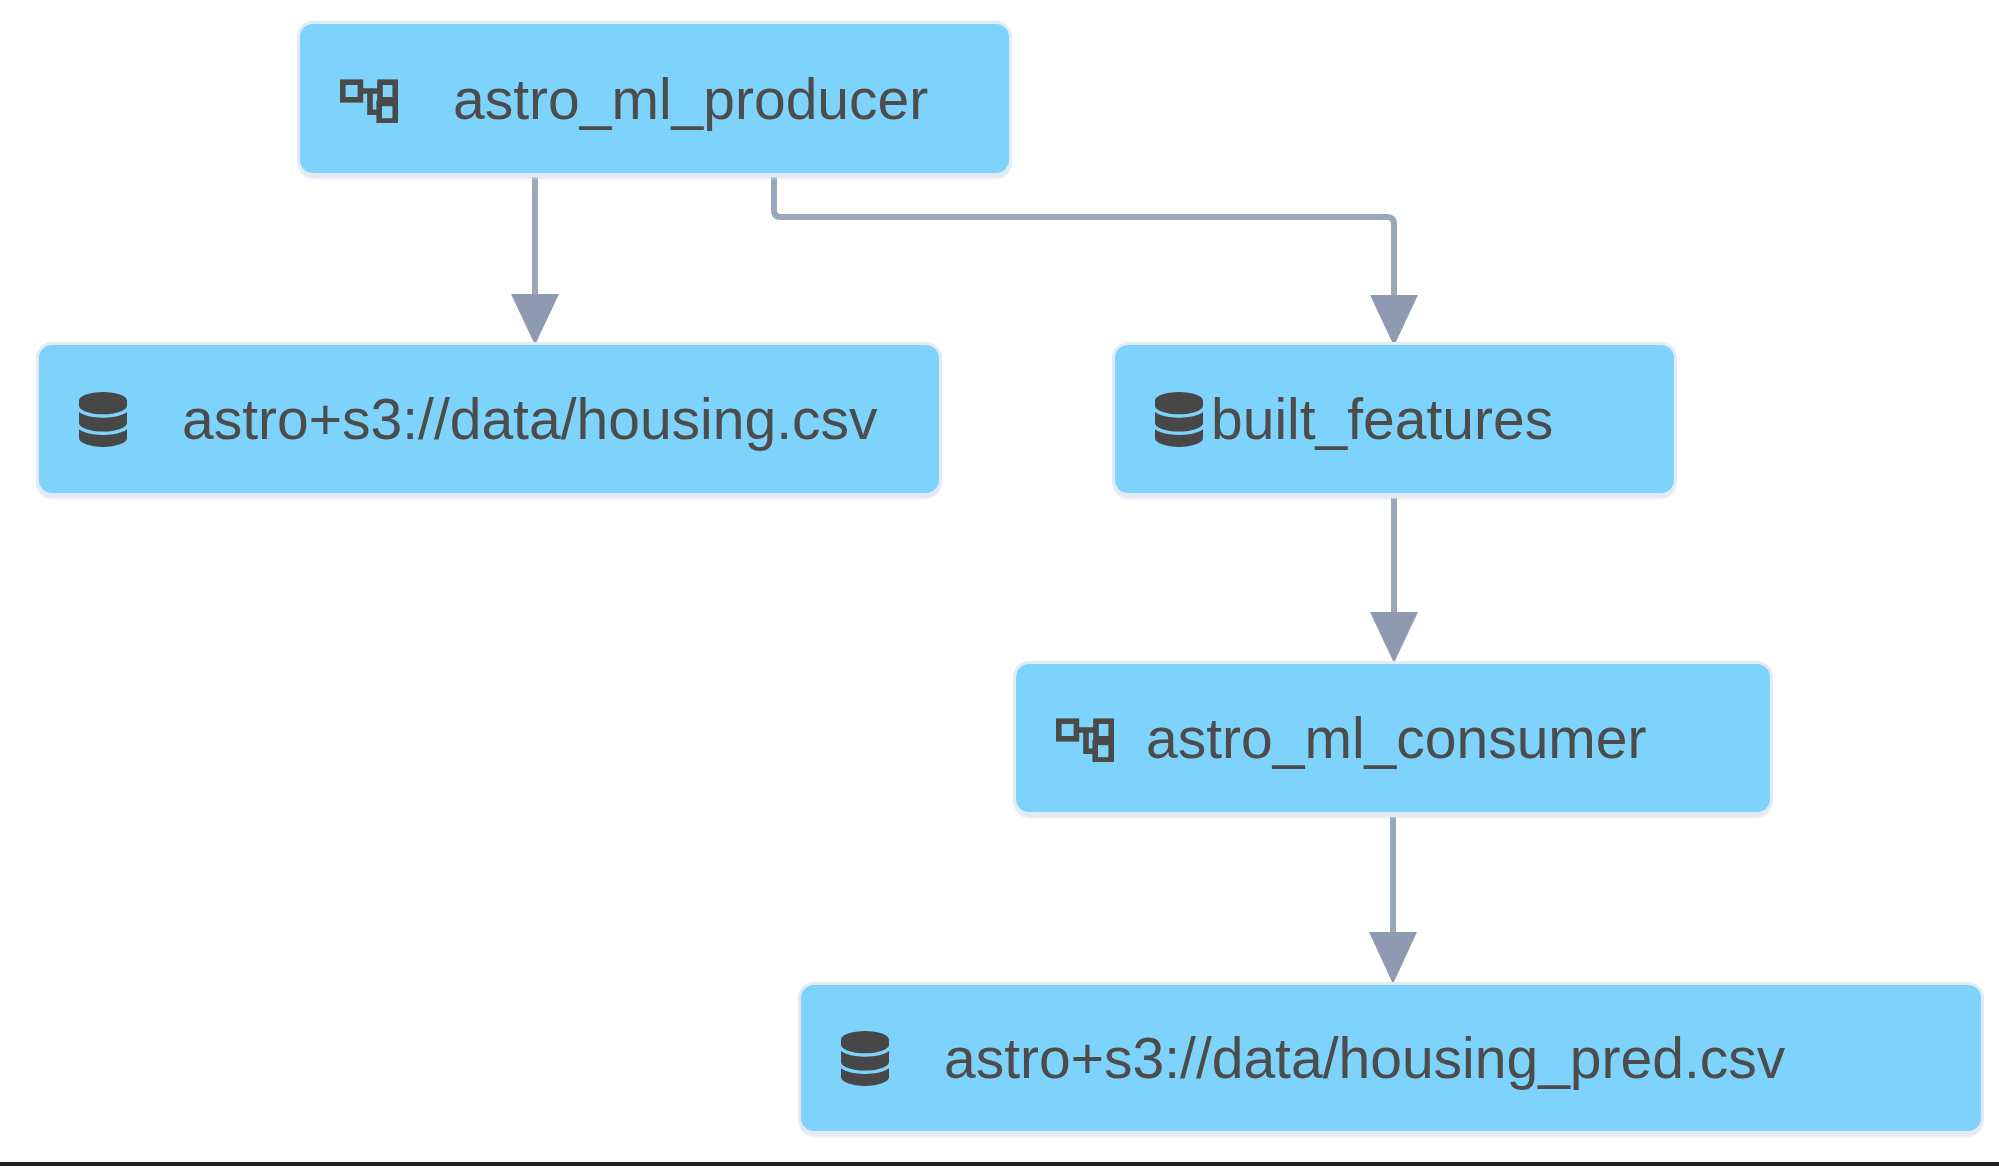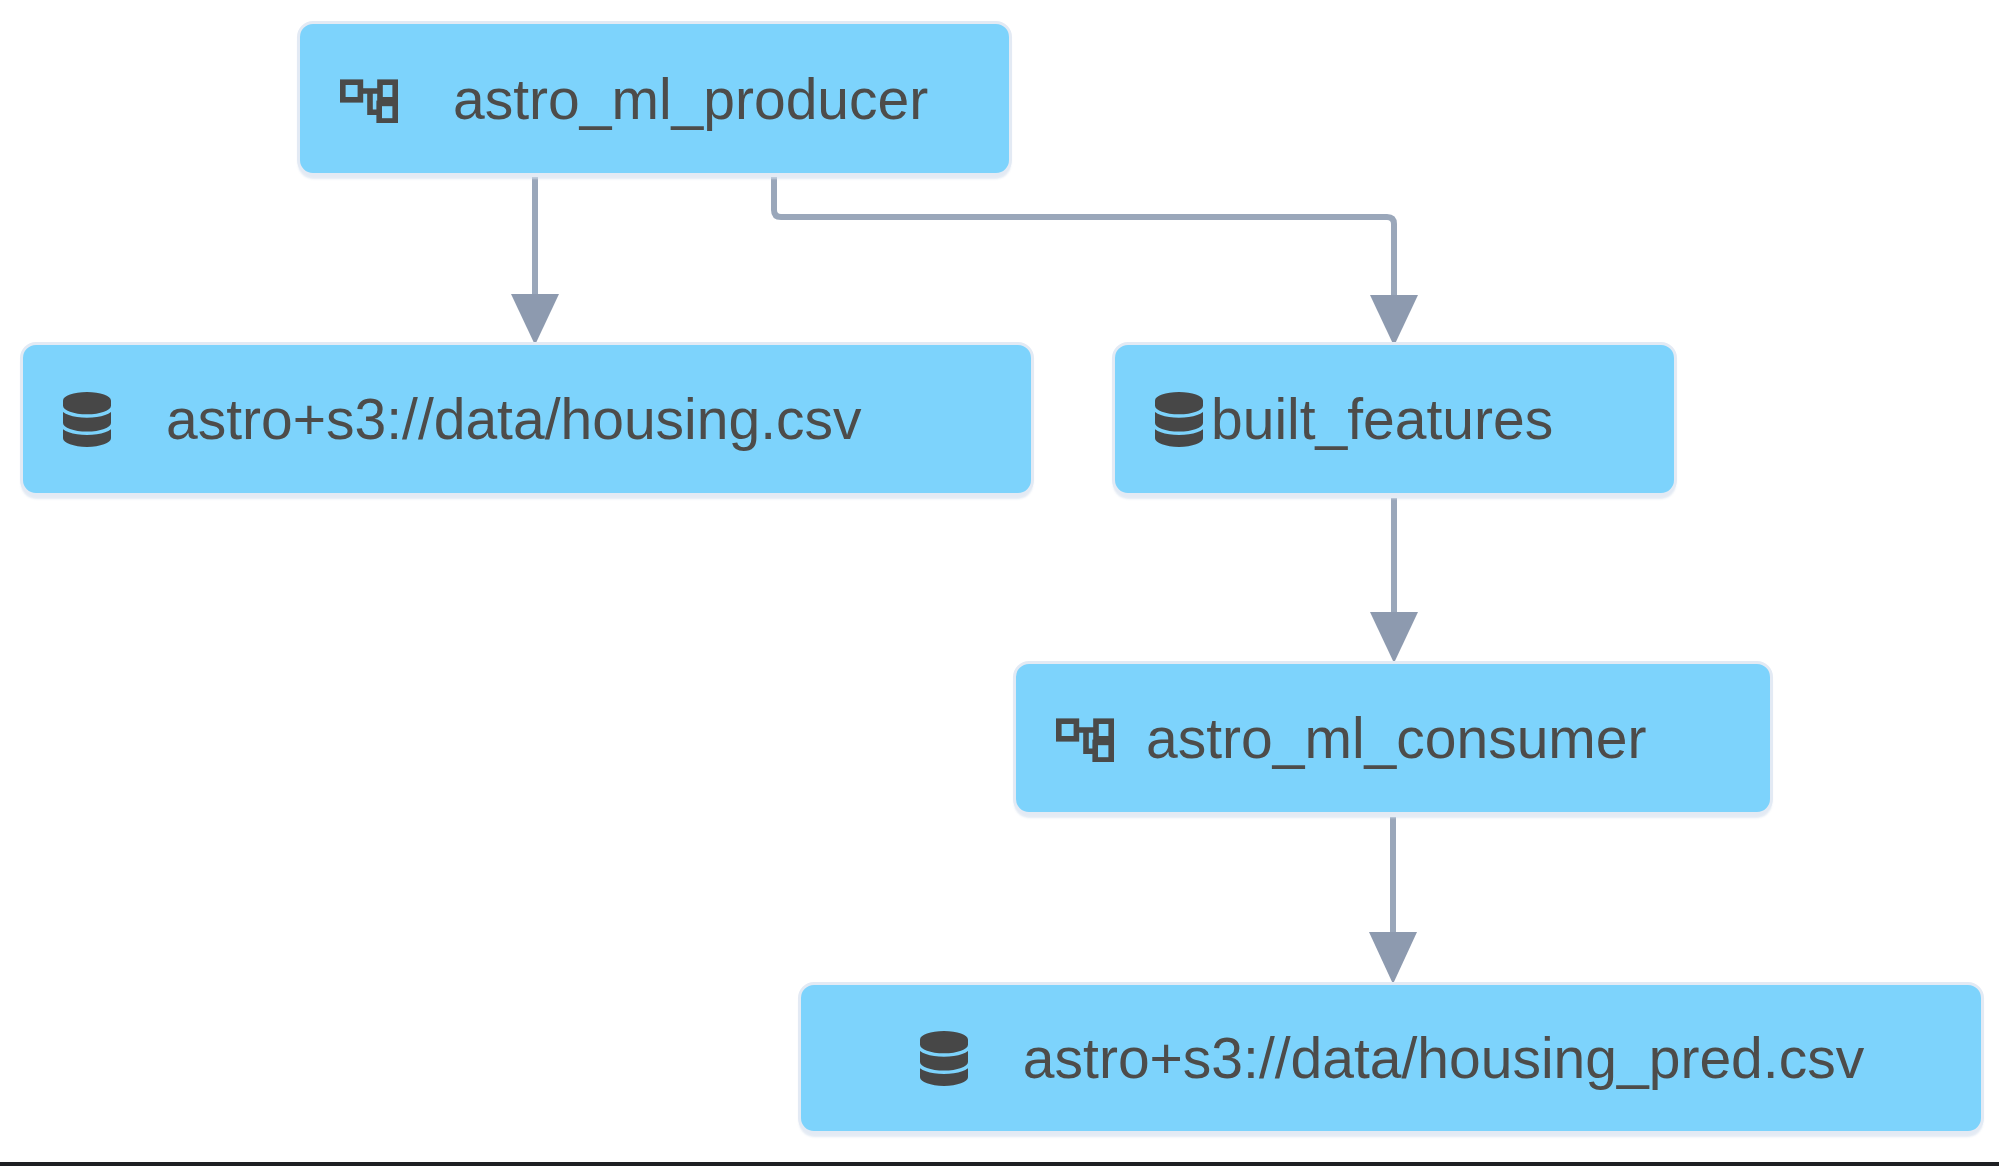--- a/index.html
+++ b/index.html
@@ -39,24 +39,24 @@
     cursor: pointer;
   }
   .node .icon { display: flex; align-items: center; justify-content: center; flex: 0 0 auto; }
   .node .icon svg { display: block; }
   .dag-glyph   { stroke: #4a4a49; fill: none; stroke-width: 2.8; }
   .db-glyph    { fill: #474747; }
   .label { color: #4d4c4a; }
 
   
   .n-producer  { left: 297px;  top: 21px;  width: 715px;  height: 155px; }
-  .n-housing   { left: 20px;   top: 342px; width: 1014px; height: 154px; }
+  .n-housing   { left: 36px;   top: 342px; width: 906px; height: 154px; }
   .n-features  { left: 1112px; top: 342px; width: 565px;  height: 154px; gap: 8px; }
   .n-consumer  { left: 1013px; top: 661px; width: 760px;  height: 154px; gap: 32px; }
-  .n-pred      { left: 798px;  top: 982px; width: 1186px; height: 152px; justify-content: center; }
+  .n-pred      { left: 798px;  top: 982px; width: 1186px; height: 152px; }
 
   .bottom-divider {
     position: absolute;
     left: 0; top: 1162px;
     width: 1999px; height: 4px;
     background: #1e2023;
   }
 </style>
 </head>
 <body>

